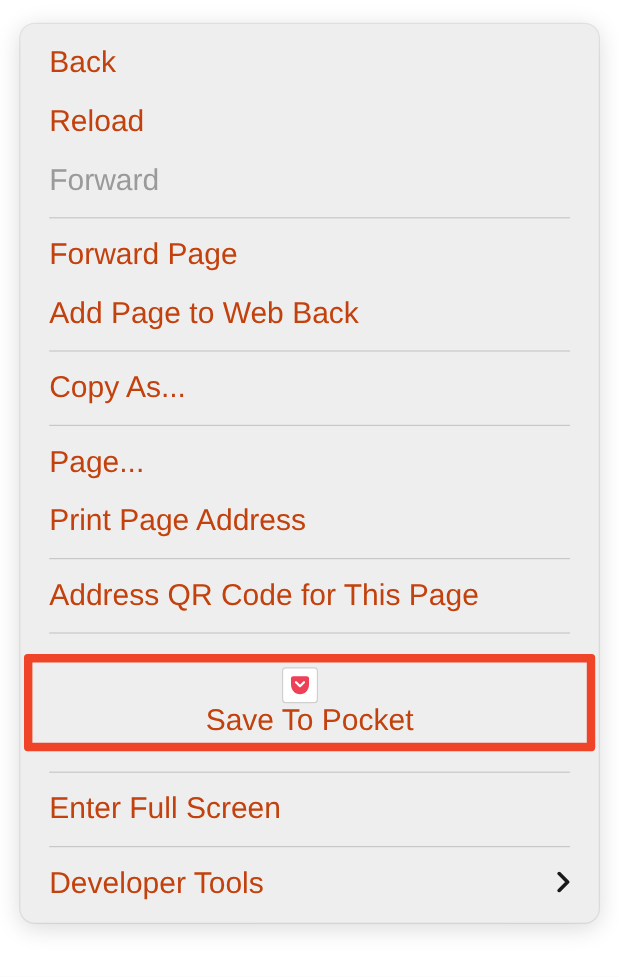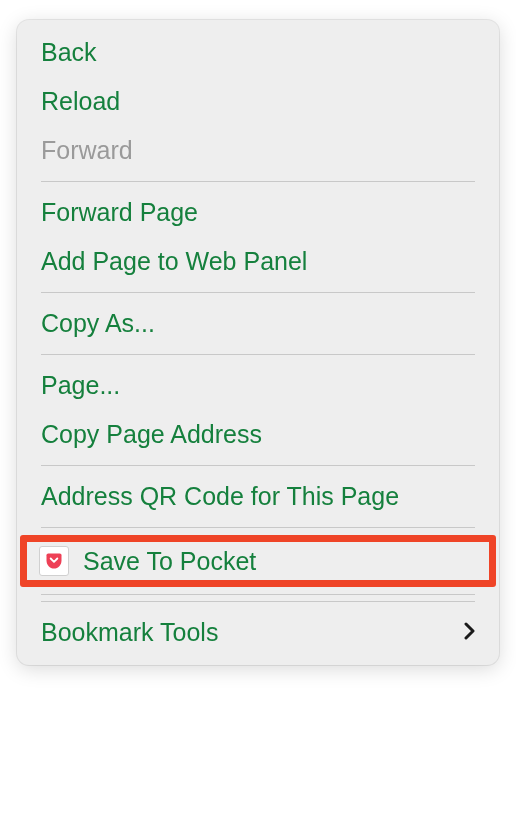--- a/index.html
+++ b/index.html
@@ -19,33 +19,34 @@
       border-radius: 12px;
       box-shadow: 0 4px 20px rgba(0,0,0,0.15), 0 0 0 1px rgba(0,0,0,0.08);
       padding: 8px 0;
       width: 100%;
     }
     .menu-item {
       display: flex;
       align-items: center;
       padding: 10px 24px;
       font-size: 25px;
-      color: #15803d;
+      color: #c2410c;
       cursor: default;
       position: relative;
     }
     .menu-item.disabled {
       color: #9a9a9a;
     }
     .menu-item.highlighted {
       outline: 7px solid #ef4427;
       outline-offset: -6px;
-      margin: 8px 4px;
+      margin: 18px 4px;
       padding: 10px 20px;
       border-radius: 2px;
+      flex-direction: column;
     }
     .menu-item .icon-slot {
       width: 30px;
       height: 30px;
       margin-right: 16px;
       display: inline-flex;
       align-items: center;
       justify-content: center;
       flex-shrink: 0;
     }
@@ -92,36 +93,36 @@
   <div class="menu-item disabled">
     <span class="menu-label">Forward</span>
   </div>
 
   <div class="separator"></div>
 
   <div class="menu-item">
     <span class="menu-label">Forward Page</span>
   </div>
   <div class="menu-item">
-    <span class="menu-label">Add Page to Web Panel</span>
+    <span class="menu-label">Add Page to Web Back</span>
   </div>
 
   <div class="separator"></div>
 
   <div class="menu-item">
     <span class="menu-label">Copy As...</span>
   </div>
 
   <div class="separator"></div>
 
   <div class="menu-item">
     <span class="menu-label">Page...</span>
   </div>
   <div class="menu-item">
-    <span class="menu-label">Copy Page Address</span>
+    <span class="menu-label">Print Page Address</span>
   </div>
 
   <div class="separator"></div>
 
   <div class="menu-item">
     <span class="menu-label">Address QR Code for This Page</span>
   </div>
 
   <div class="separator"></div>
 
@@ -132,25 +133,28 @@
           <path d="M3 5 C3 4 4 3 5 3 L19 3 C20 3 21 4 21 5 L21 11 C21 17 17 21 12 21 C7 21 3 17 3 11 Z" fill="#ee4056"></path>
           <path d="M8 9 L12 13 L16 9" stroke="#ffffff" stroke-width="2.2" fill="none" stroke-linecap="round" stroke-linejoin="round"></path>
         </svg>
       </span>
     </span>
     <span class="menu-label">Save To Pocket</span>
   </div>
 
   <div class="separator"></div>
 
+  <div class="menu-item">
+    <span class="menu-label">Enter Full Screen</span>
+  </div>
 
   <div class="separator"></div>
 
   <div class="menu-item">
-    <span class="menu-label">Bookmark Tools</span>
+    <span class="menu-label">Developer Tools</span>
     <span class="submenu-arrow">
       <svg width="11" height="18" viewBox="0 0 11 18">
         <path d="M2 2 L9 9 L2 16" stroke="#1a1a1a" stroke-width="3" fill="none" stroke-linecap="round" stroke-linejoin="round"></path>
       </svg>
     </span>
   </div>
 
 </div>
 
 </body></html>

